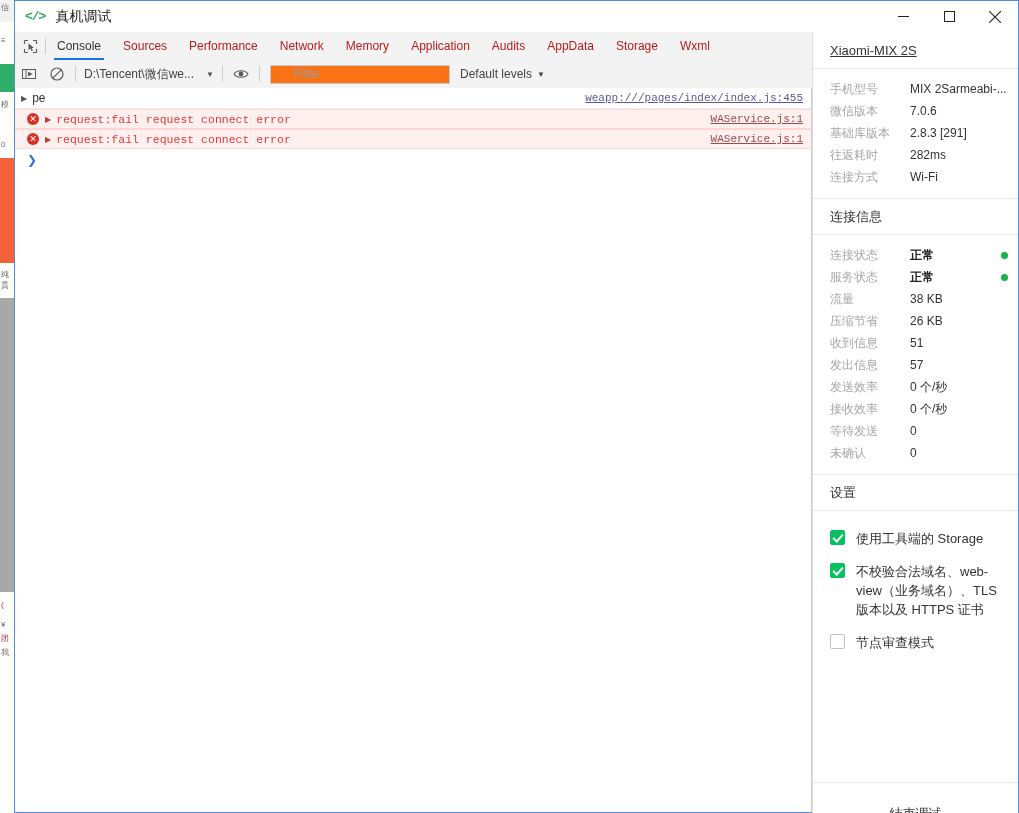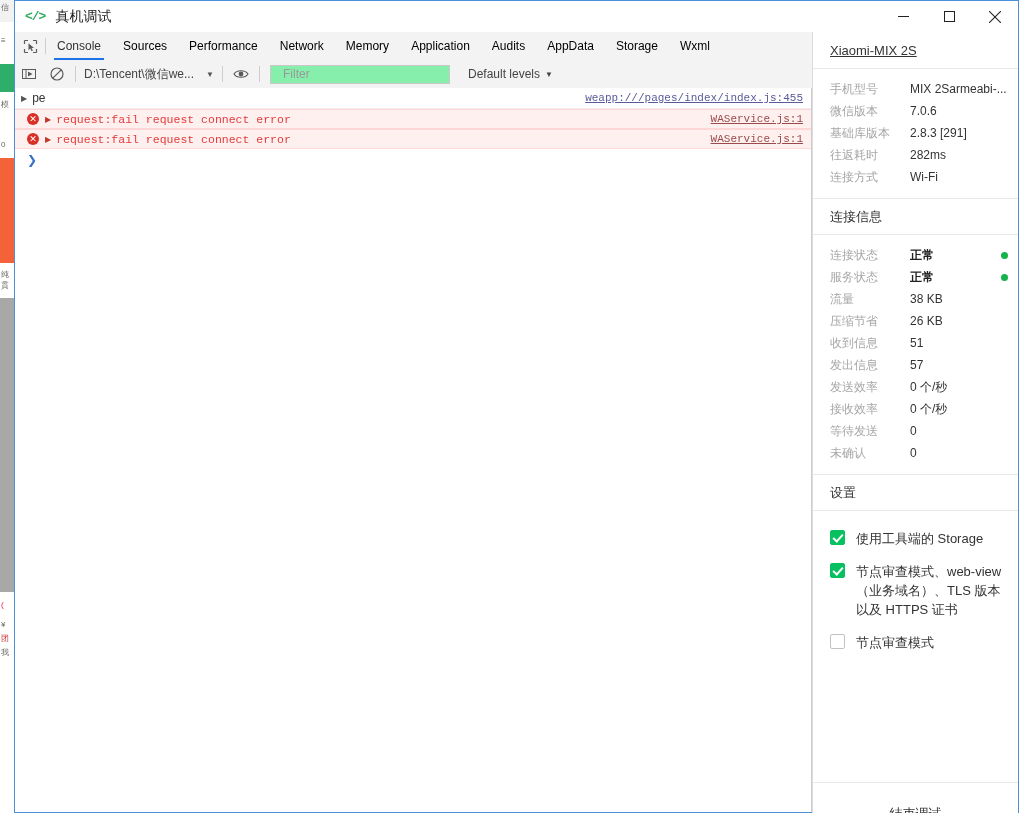--- a/index.html
+++ b/index.html
@@ -99,21 +99,21 @@
     color: #5a5a5a;
   }
   .tab-sep {
     width: 1px; background: #cdcdcd;
     margin: 6px 0;
   }
   .tab {
     padding: 0 11px;
     display: flex; align-items: center;
     font-size: 12px;
-    color: #000000;
+    color: #b91c1c;
     position: relative;
     white-space: nowrap;
   }
   .tab.active { color: #333; }
   .tab.active::after {
     content: "";
     position: absolute;
     left: 8px; right: 8px; bottom: 0;
     height: 2px; background: #1a73e8;
   }
@@ -164,31 +164,31 @@
     display: flex; align-items: center;
     font-size: 12px; color: #444;
     padding: 0 4px;
     white-space: nowrap;
   }
   #ctx-caret { margin-left: 12px; font-size: 8px; color: #555; }
   #filter-input {
     width: 180px; height: 19px;
     margin-left: 6px;
     border: 1px solid #c9c9c9;
-    background: #86efac;
+    background: #f97316;
     font-size: 12px;
     font-family: "Liberation Sans", sans-serif;
     color: #333;
-    padding: 0 12px;
+    padding: 0 22px;
     box-sizing: border-box;
     outline: none;
   }
   #filter-input::placeholder { color: #999; }
   #levels {
-    margin-left: 18px;
+    margin-left: 10px;
     font-size: 12px; color: #444;
     display: flex; align-items: center;
     white-space: nowrap;
   }
   #levels-caret { margin-left: 5px; font-size: 8px; }
   #gear-wrap {
     margin-left: auto;
     display: flex; align-items: center;
   }
   #gear-sep { width: 1px; height: 16px; background: #cdcdcd; margin-right: 5px; }
@@ -593,21 +593,21 @@
     <div class="sec-divider"></div>
     <div class="panel-sec-title">设置</div>
 
     <div class="settings-list">
       <div class="set-row">
         <span class="cbox checked"></span>
         <span class="set-label">使用工具端的 Storage</span>
       </div>
       <div class="set-row">
         <span class="cbox checked"></span>
-        <span class="set-label">节点审查模式、web-view（业务域名）、TLS 版本以及 HTTPS 证书</span>
+        <span class="set-label">不校验合法域名、web-view（业务域名）、TLS 版本以及 HTTPS 证书</span>
       </div>
       <div class="set-row">
         <span class="cbox"></span>
         <span class="set-label">节点审查模式</span>
       </div>
     </div>
   </div>
 
   <div id="panel-footer">
     <span id="end-debug-btn">结束调试</span>

